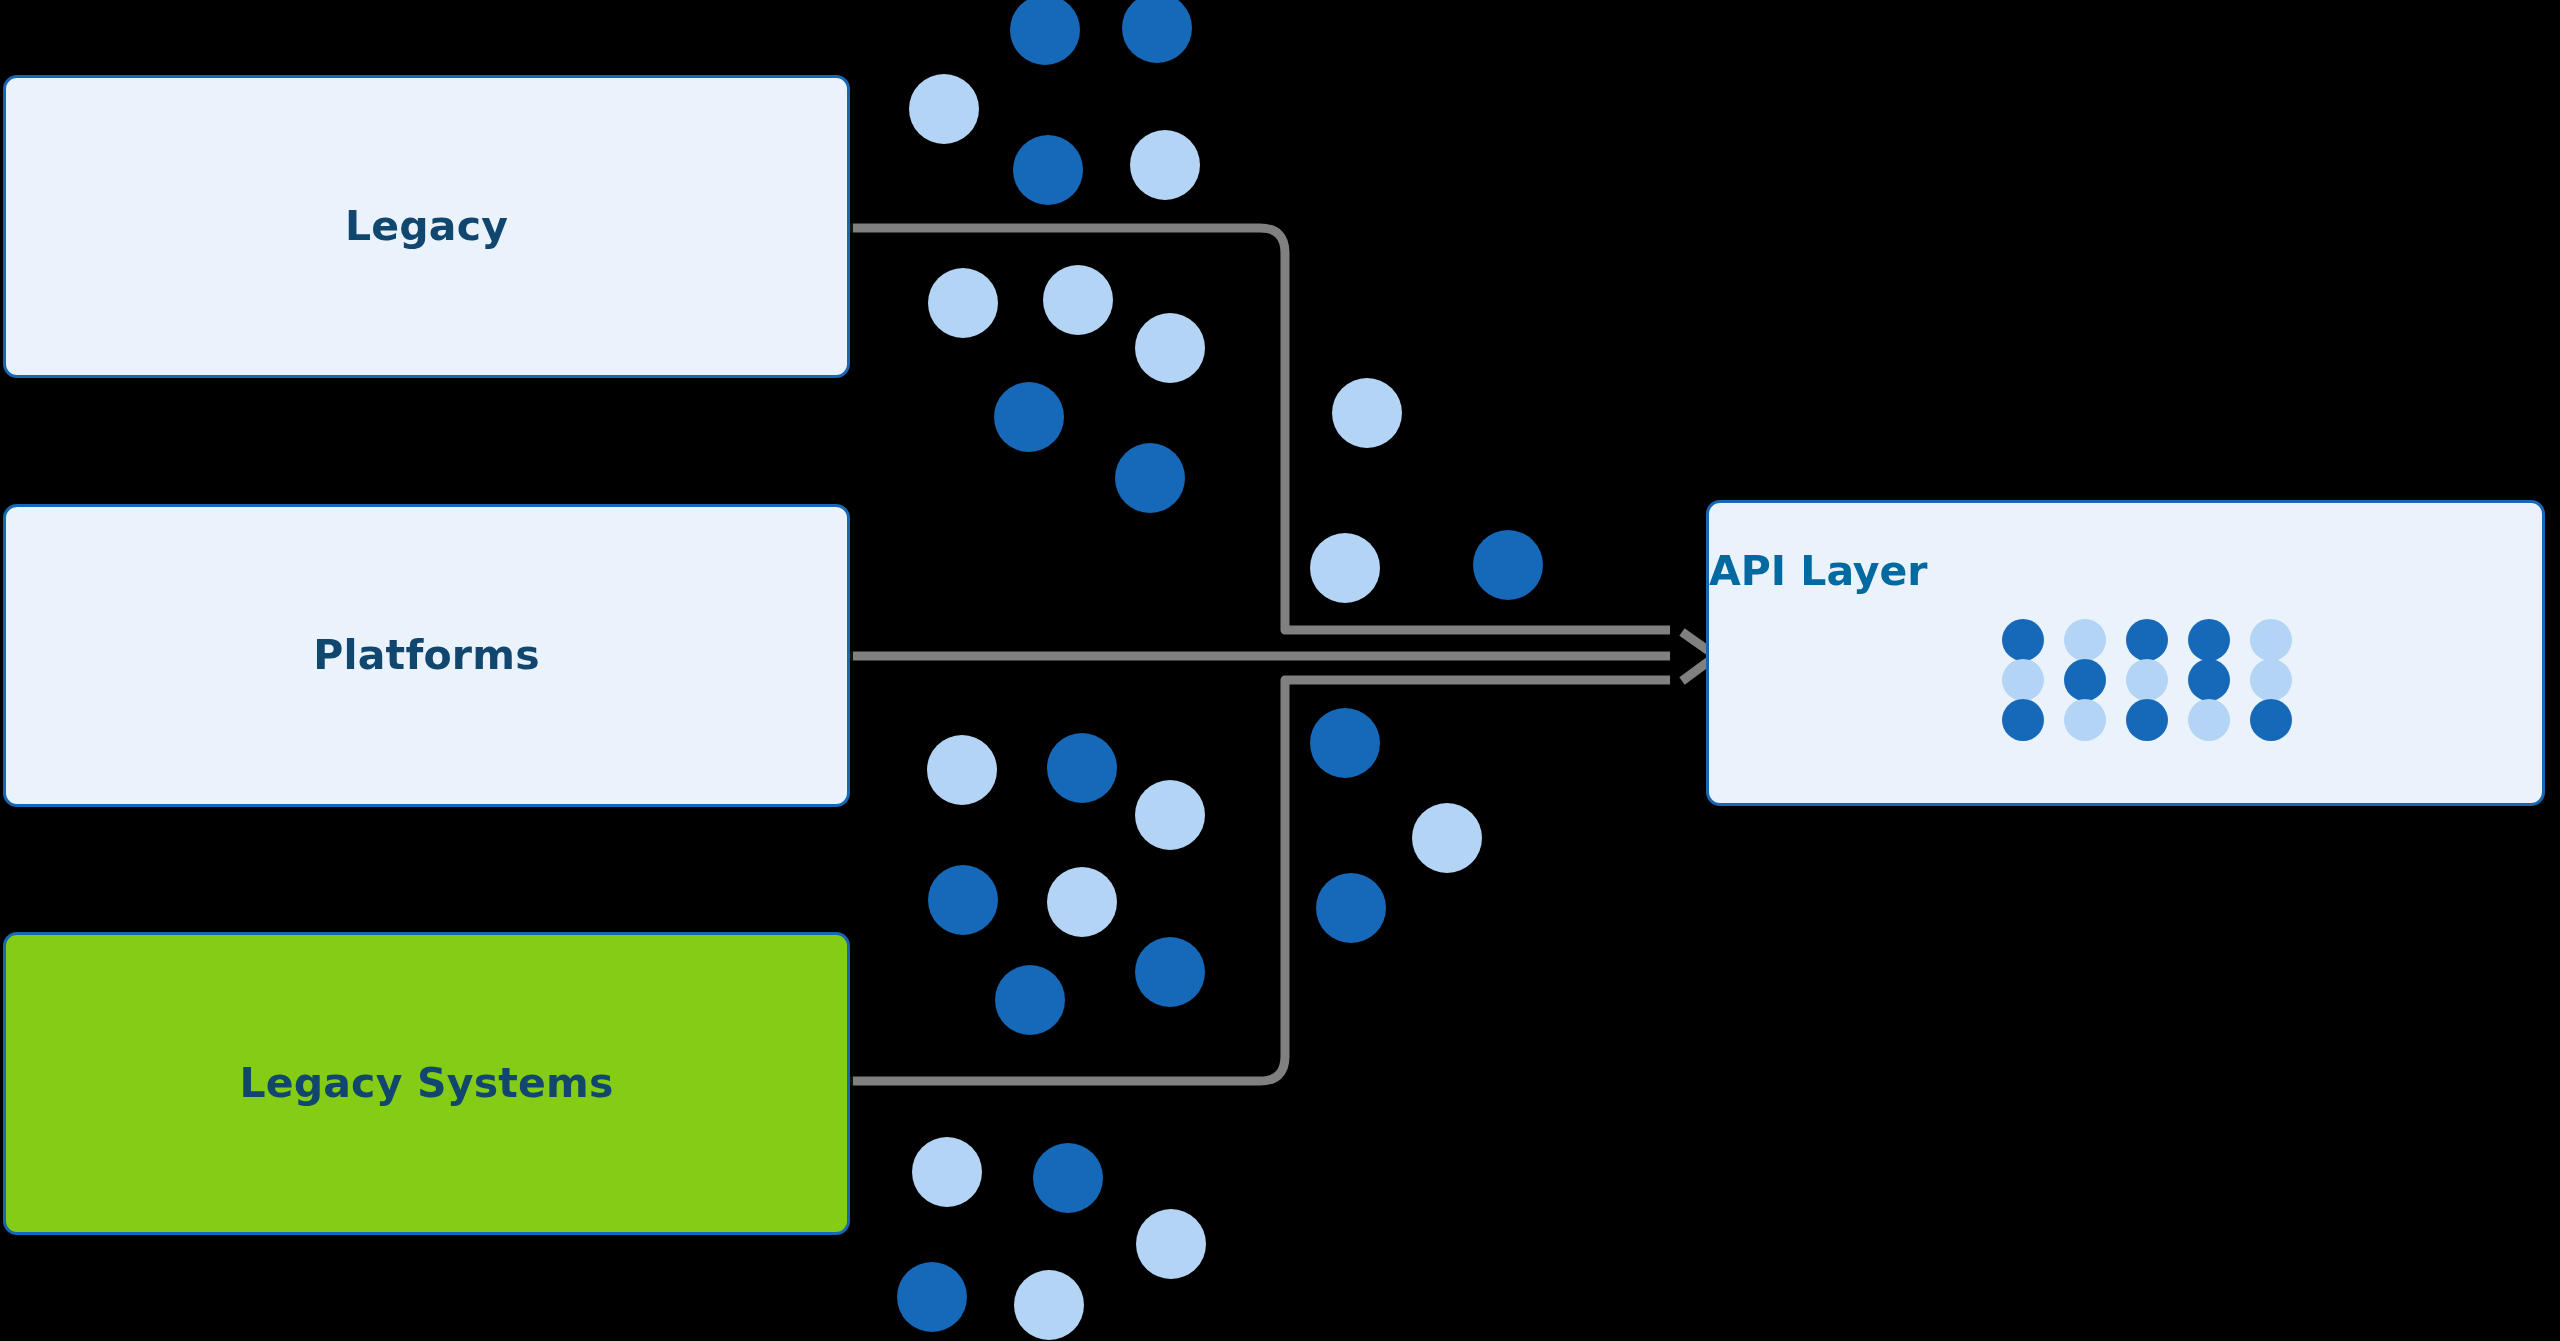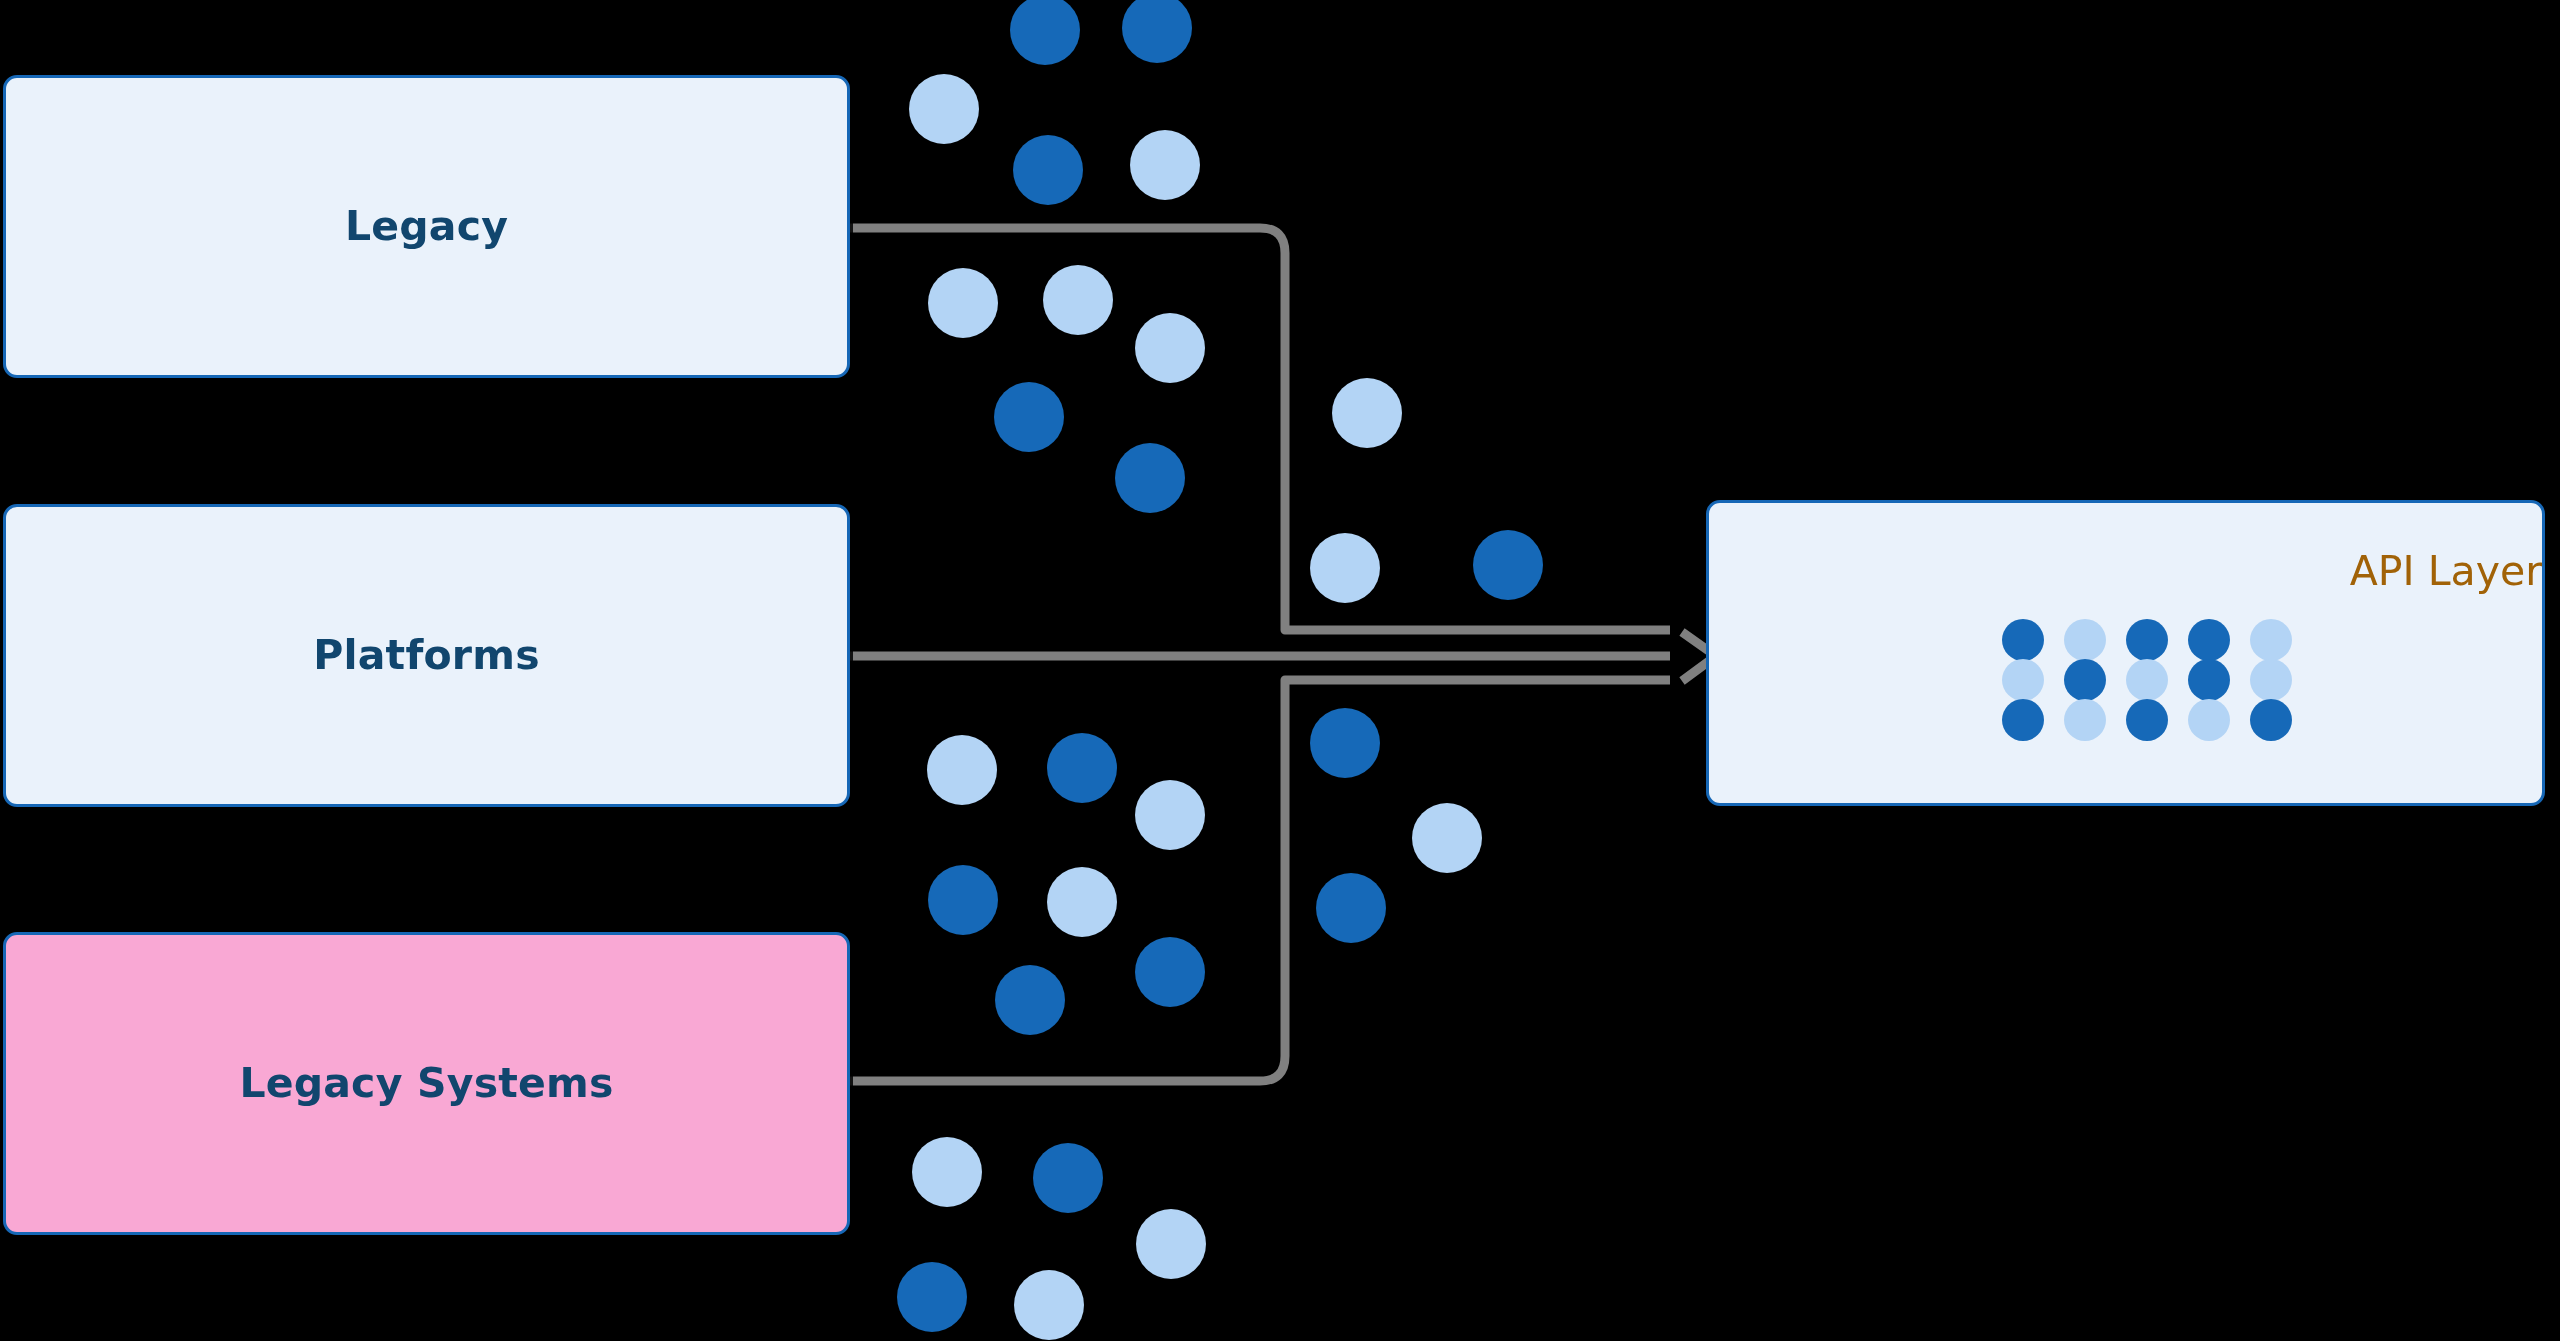--- a/index.html
+++ b/index.html
@@ -36,24 +36,24 @@
     letter-spacing: 0.2px;
     line-height: 1.1;
     text-align: center;
     user-select: none;
   }
   .api-label {
     position: absolute;
     left: 0;
     right: 0;
     top: 44px;
-    color: #a16207;
+    color: #0369a1;
     font-size: 41px;
-    font-weight: normal;
-    text-align: right;
+    font-weight: bold;
+    text-align: left;
   }
   .dot {
     position: absolute;
     border-radius: 50%;
   }
   .grid-dot {
     position: absolute;
     border-radius: 50%;
   }
   .connector-svg {
@@ -116,21 +116,21 @@
     </div>
 
   <div class="node-box" id="node-people" style="left: 3px; top: 75px; width: 847px; height: 303px; background: rgb(234, 242, 251); border-color: rgb(22, 103, 182);">
     <span class="node-label">Legacy</span>
   </div>
 
   <div class="node-box" id="node-platforms" style="left: 3px; top: 504px; width: 847px; height: 303px; background: rgb(234, 242, 251); border-color: rgb(22, 103, 182);">
     <span class="node-label">Platforms</span>
   </div>
 
-  <div class="node-box" id="node-legacy" style="left: 3px; top: 932px; width: 847px; height: 303px; background: #f9a8d4; border-color: rgb(22, 103, 182);">
+  <div class="node-box" id="node-legacy" style="left: 3px; top: 932px; width: 847px; height: 303px; background: #84cc16; border-color: rgb(22, 103, 182);">
     <span class="node-label">Legacy Systems</span>
   </div>
 
   <div class="node-box" id="node-api" style="left: 1706px; top: 500px; width: 839px; height: 306px; background: rgb(234, 242, 251); border-color: rgb(22, 103, 182);">
     <span class="api-label">API Layer</span>
     <div id="api-grid" style="position:absolute;left:0;top:0;right:0;bottom:0;">
         <div class="grid-dot" style="left: 293px; top: 116px; width: 42px; height: 42px; background: rgb(22, 105, 184);"></div>
         <div class="grid-dot" style="left: 355px; top: 116px; width: 42px; height: 42px; background: rgb(179, 212, 245);"></div>
         <div class="grid-dot" style="left: 417px; top: 116px; width: 42px; height: 42px; background: rgb(22, 105, 184);"></div>
         <div class="grid-dot" style="left: 479px; top: 116px; width: 42px; height: 42px; background: rgb(22, 105, 184);"></div>

